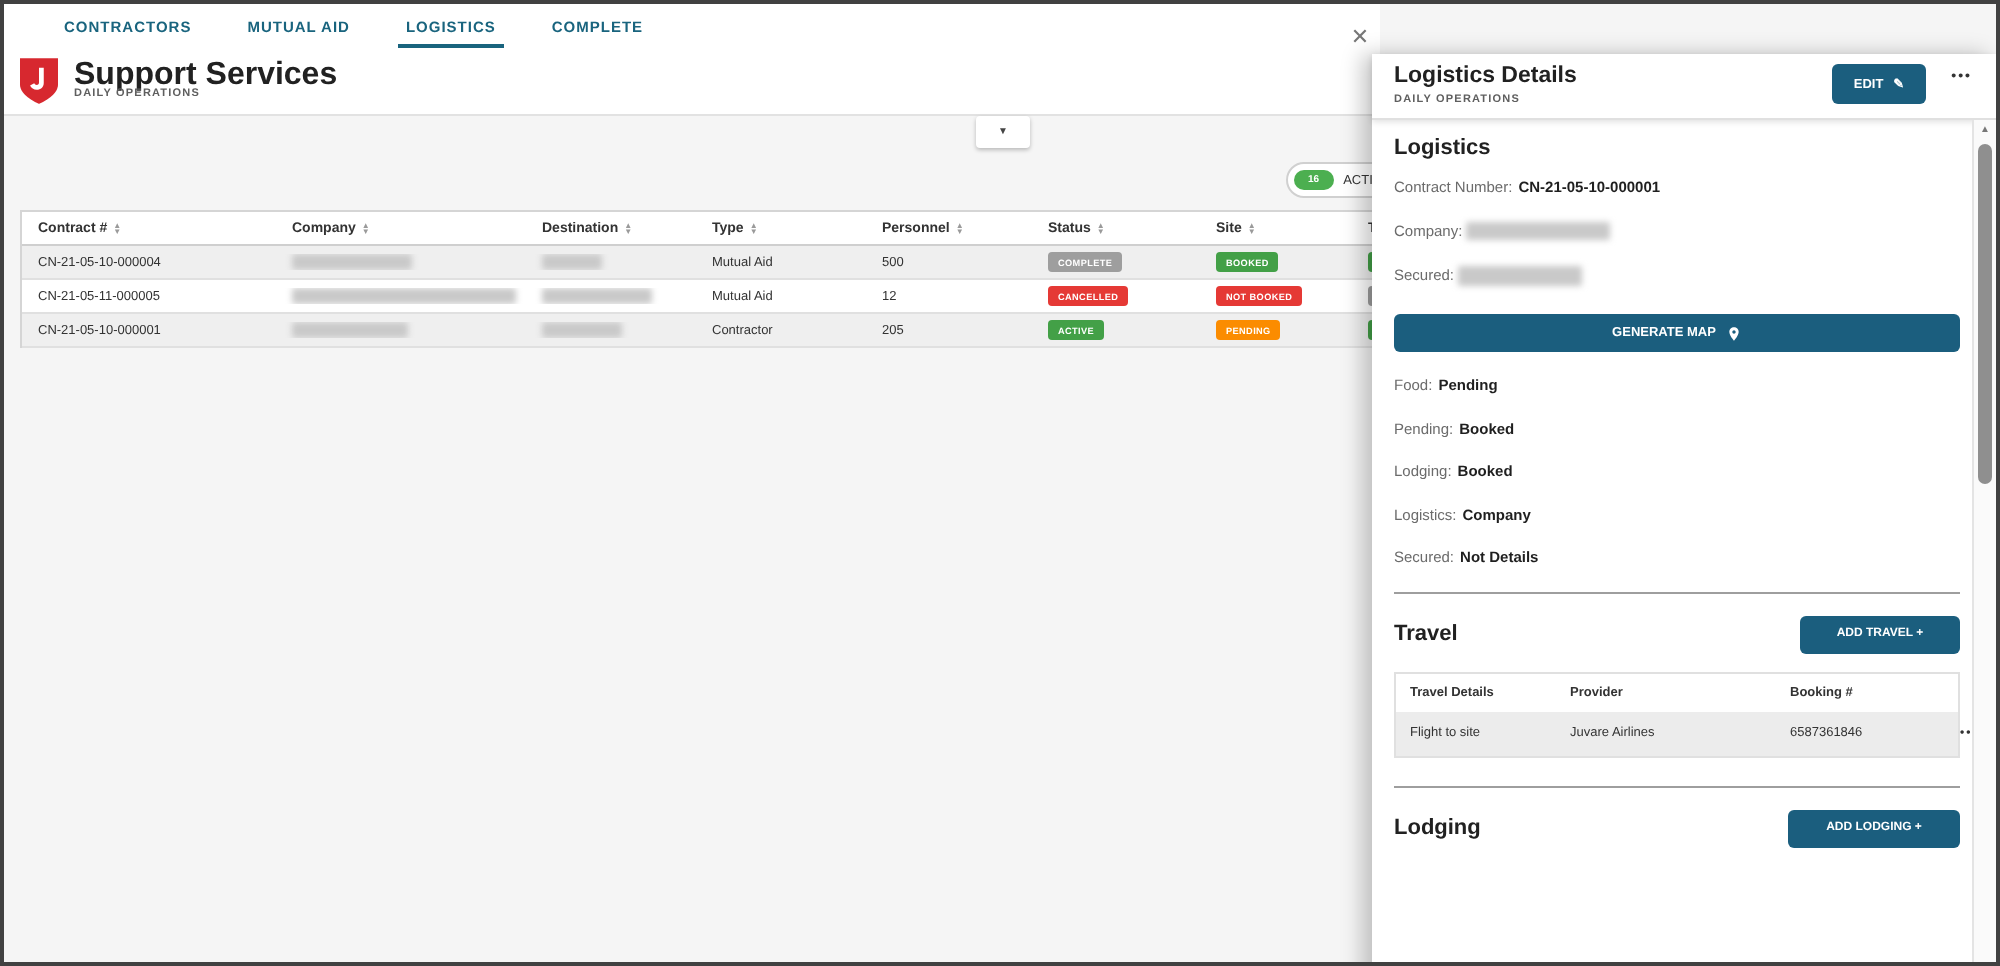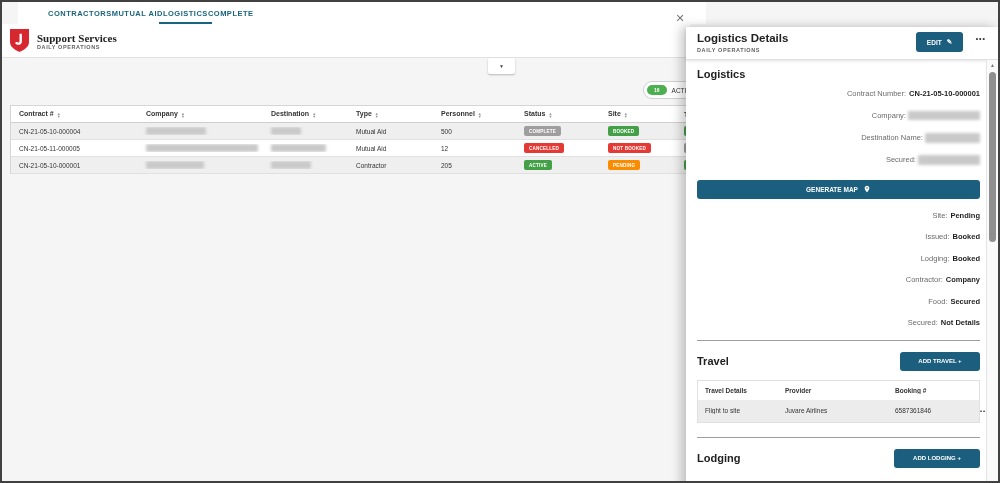--- a/index.html
+++ b/index.html
@@ -2,30 +2,30 @@
 <html><head>
 <meta charset="utf-8">
 <style>
   * { margin:0; padding:0; box-sizing:border-box; }
   body { font-family:"Liberation Sans","DejaVu Sans",sans-serif; background:#888; }
   .screen { position:relative; width:1000px; height:483px; background:#f5f5f5;
             border:2px solid #414141; overflow:hidden; }
 
   
   .main { position:absolute; inset:0; right:312px; }
-  .tabbar { position:absolute; top:0; left:16px; width:688px; height:22px; background:#fff;
-            display:flex; align-items:center; padding-left:30px; }
+  .tabbar { position:absolute; top:0; left:0; width:688px; height:22px; background:#fff;
+            display:flex; align-items:center; padding-left:30px; gap:28px; }
   .tab { font-size:7.5px; font-weight:bold; letter-spacing:.5px; color:#19647e;
          height:22px; display:flex; align-items:center; cursor:pointer; position:relative; }
   .tab.active::after { content:""; position:absolute; left:-4px; right:-4px; bottom:0;
          height:2px; background:#19647e; }
   .apphead { position:absolute; top:22px; left:0; width:688px; height:34px; background:#fff;
              border-bottom:1px solid #e2e2e2; display:flex; align-items:center; padding-left:8px; }
   .shield { width:19px; height:23px; margin-right:8px; }
-  .app-title { font-size:11px; font-weight:bold; color:#212121; line-height:12px;font-family:Liberation Serif, serif; }
+  .app-title { font-size:16px; font-weight:bold; color:#212121; line-height:12px; }
   .app-sub { font-size:5.5px; font-weight:bold; color:#5f5f5f; letter-spacing:.6px; }
 
   .dd-btn { position:absolute; top:56px; left:486px; width:27px; height:16px; background:#fff;
             border-radius:2px; box-shadow:0 1px 2px rgba(0,0,0,.25); display:flex;
             align-items:center; justify-content:center; font-size:5px; color:#444; cursor:pointer; }
 
   .chip { position:absolute; top:79px; left:641px; height:18px; background:#fff;
           border:1px solid #d0d0d0; border-radius:10px; display:flex; align-items:center;
           padding:0 8px 0 3px; gap:5px; cursor:pointer; }
   .chip-count { background:#4caf50; color:#fff; font-size:5px; font-weight:bold;
@@ -64,21 +64,21 @@
            color:#5f5f5f; letter-spacing:.6px; }
   .btn { background:#1b5e7e; color:#fff; font-weight:bold; border:none; border-radius:3px;
          display:inline-flex; align-items:center; justify-content:center; gap:5px; cursor:pointer; }
   .edit-btn { position:absolute; top:5px; right:35px; width:47px; height:20px; font-size:6.5px; }
   .more-btn { position:absolute; top:8px; right:12px; font-size:7px; letter-spacing:1px;
               color:#333; font-weight:bold; cursor:pointer; }
 
   .p-body { position:absolute; top:33px; left:0; right:12px; bottom:0; padding:8px 6px 0 11px;
             overflow:hidden; }
   .sec-h { font-size:11px; font-weight:bold; color:#212121; margin-bottom:9px; }
-  .fld { font-size:7.5px; color:#6b6b6b; margin-bottom:12.5px;text-align:right; }
+  .fld { font-size:7.5px; color:#6b6b6b; margin-bottom:12.5px; }
   .fld b { color:#1f1f1f; margin-left:3px; }
   .map-btn { width:100%; height:19px; font-size:6.5px; margin:2px 0 12px 0; }
   .divider { border:none; border-top:1px solid #9e9e9e; margin:10px 0 11px 0; }
 
   .sec-row { display:flex; align-items:center; justify-content:space-between; margin-bottom:9px; }
   .add-btn { width:80px; height:19px; font-size:6px; }
   .mini-tbl { border:1px solid #e0e0e0; font-size:6.5px; color:#333; margin-bottom:4px; }
   .m-row { display:flex; align-items:center; height:20px; }
   .m-row.mh { font-weight:bold; background:#fff; height:19px; }
   .m-row.md { background:#ececec; height:22px; }
@@ -196,47 +196,41 @@
 
       <div class="sec-h">Logistics</div>
 
       <div class="fld">
         <span>Contract Number:</span><b>CN-21-05-10-000001</b>
       </div>
       <div class="fld">
         <span>Company:</span> <span class="redact" style="width:72px;height:9px"></span>
       </div>
       <div class="fld">
-        <span>Destination Name:</span> <span class="redact" style="width:55px;height:10px"></span>
-      </div>
-      <div class="fld">
         <span>Secured:</span> <span class="redact" style="width:62px;height:10px"></span>
       </div>
 
       <button class="btn map-btn">
         <span>GENERATE MAP</span>
         <svg width="8" height="8" viewBox="0 0 24 24">
           <path d="M12 2C8.1 2 5 5.1 5 9c0 5.2 7 13 7 13s7-7.8 7-13c0-3.9-3.1-7-7-7zm0 9.5c-1.4 0-2.5-1.1-2.5-2.5S10.6 6.5 12 6.5s2.5 1.1 2.5 2.5-1.1 2.5-2.5 2.5z" fill="#fff"></path>
         </svg>
       </button>
 
       <div class="fld">
-        <span>Site:</span><b>Pending</b>
-      </div>
-      <div class="fld">
-        <span>Issued:</span><b>Booked</b>
+        <span>Food:</span><b>Pending</b>
+      </div>
+      <div class="fld">
+        <span>Pending:</span><b>Booked</b>
       </div>
       <div class="fld">
         <span>Lodging:</span><b>Booked</b>
       </div>
       <div class="fld">
-        <span>Contractor:</span><b>Company</b>
-      </div>
-      <div class="fld">
-        <span>Food:</span><b>Secured</b>
+        <span>Logistics:</span><b>Company</b>
       </div>
       <div class="fld">
         <span>Secured:</span><b>Not Details</b>
       </div>
 
       <hr class="divider">
 
       <div class="sec-row">
         <div class="sec-h" style="margin-bottom:0">Travel</div>
         <button class="btn add-btn">ADD TRAVEL +</button>

